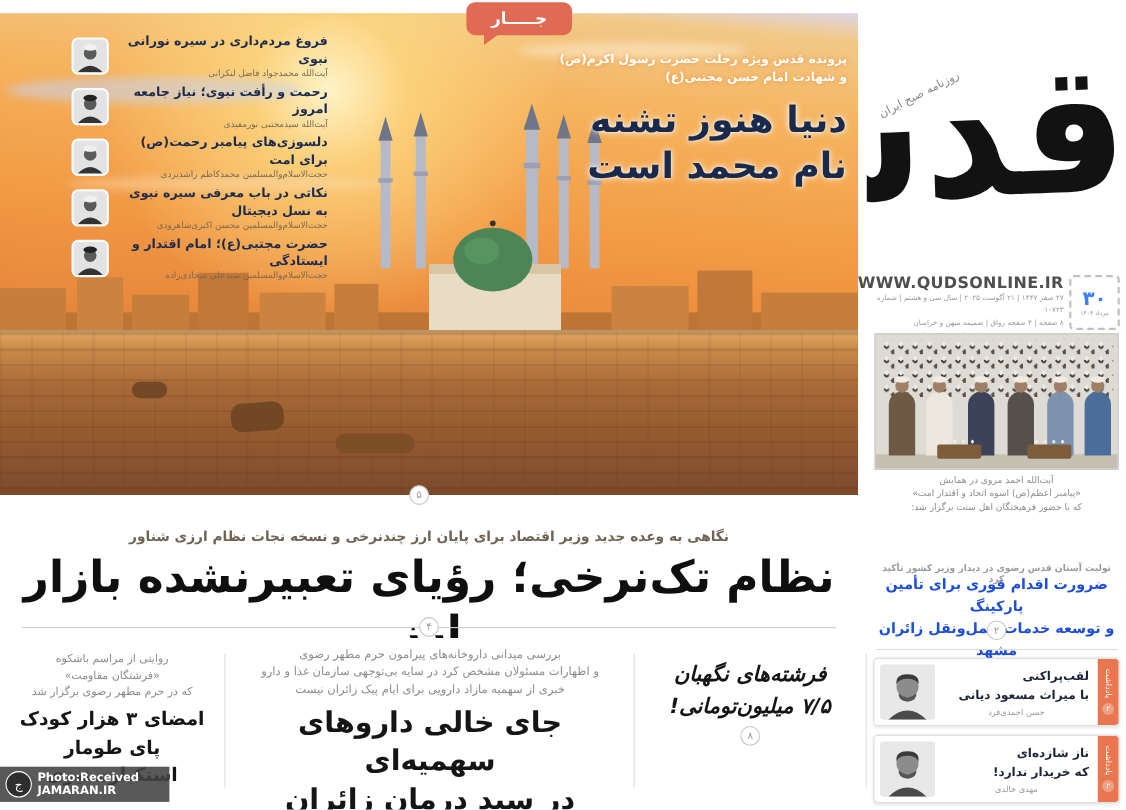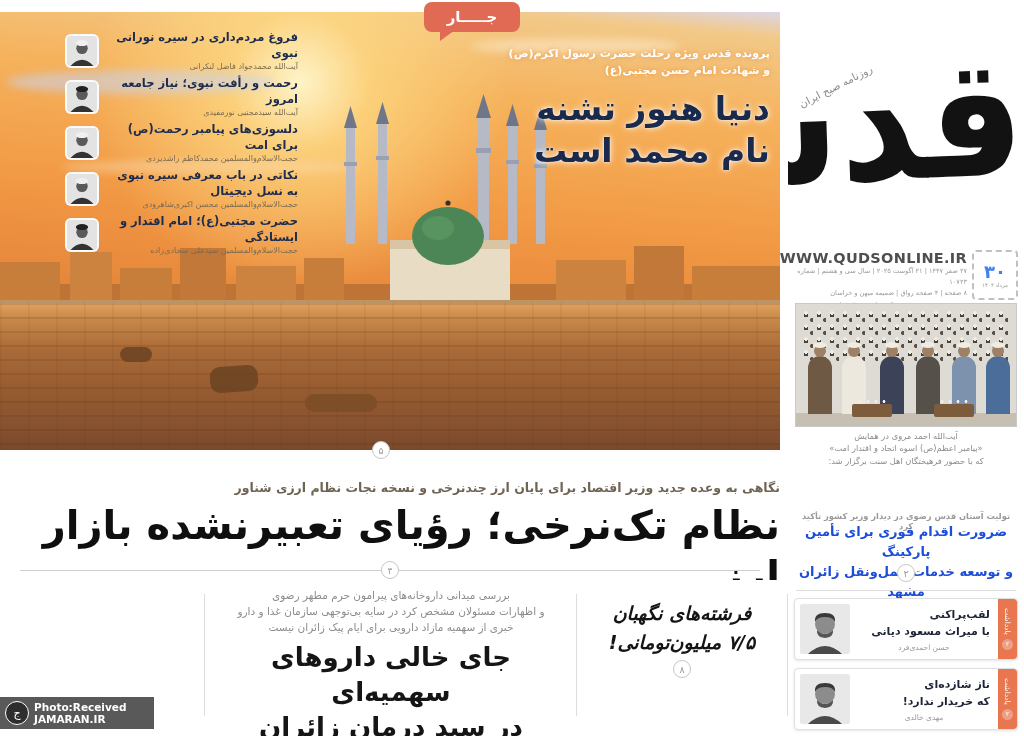--- a/index.html
+++ b/index.html
@@ -53,21 +53,21 @@
   .sp-head { margin-top:9px; font-size:33px; font-weight:bold; color:#1a2a4d; line-height:1.28;
              text-shadow:0 0 7px rgba(255,255,255,.95), 0 0 2px rgba(255,255,255,.9); }
 
   
   .pbadge { display:inline-flex; width:18px; height:18px; border-radius:50%; background:#fff;
             border:1px solid #c7c7c7; color:#9a9a9a; font-size:9.5px; align-items:center;
             justify-content:center; }
   .badge-mosque { position:absolute; left:372px; top:441px; z-index:7; }
 
   
-  .lead { position:absolute; left:0; top:450px; width:780px; height:130px; background:#fff; }
+  .lead { position:absolute; left:0; top:450px; width:780px; height:130px; text-align:center; background:#fff; }
   .lead-kicker { margin-top:30px; font-size:12.5px; font-weight:bold; color:#6f6354; }
   .lead-head { margin-top:5px; font-size:40px; font-weight:bold; color:#0f0f0f; line-height:1.25; }
   .lead-div { position:absolute; left:20px; right:20px; top:120px; border-top:1px solid #cfcfcf; }
   .lead-badge { position:absolute; left:calc(50% - 9px); top:111px; }
 
   
   .bottom { position:absolute; left:0; top:580px; width:790px; height:156px; background:#fff; }
   .vd { position:absolute; top:14px; height:122px; width:1px; background:#ddd; }
   .vd1 { left:204px; } .vd2 { left:576px; } .vd3 { left:787px; }
   .bcol { position:absolute; text-align:center; }
@@ -329,20 +329,27 @@
 
     <div class="bcol col-pharm">
       <div class="b-kicker pre">بررسی میدانی داروخانه‌های پیرامون حرم مطهر رضوی
 و اظهارات مسئولان مشخص کرد در سایه بی‌توجهی سازمان غذا و دارو
 خبری از سهمیه مازاد دارویی برای ایام پیک زائران نیست</div>
       <div class="b-head pre">جای خالی داروهای سهمیه‌ای
 در سبد درمان زائران</div>
 
     </div>
 
+    <div class="bcol col-children">
+      <div class="b-kicker pre">روایتی از مراسم باشکوه
+«فرشتگان مقاومت»
+که در حرم مطهر رضوی برگزار شد</div>
+      <div class="b-head pre">امضای ۳ هزار کودک
+پای طومار استکبارستیزی</div>
+    </div>
   </div>
 
   <div class="wm">
     <div class="wm-logo">ج</div>
     <div class="wm-txt">
       <div>Photo:Received</div>
       <div>JAMARAN.IR</div>
     </div>
   </div>
 

